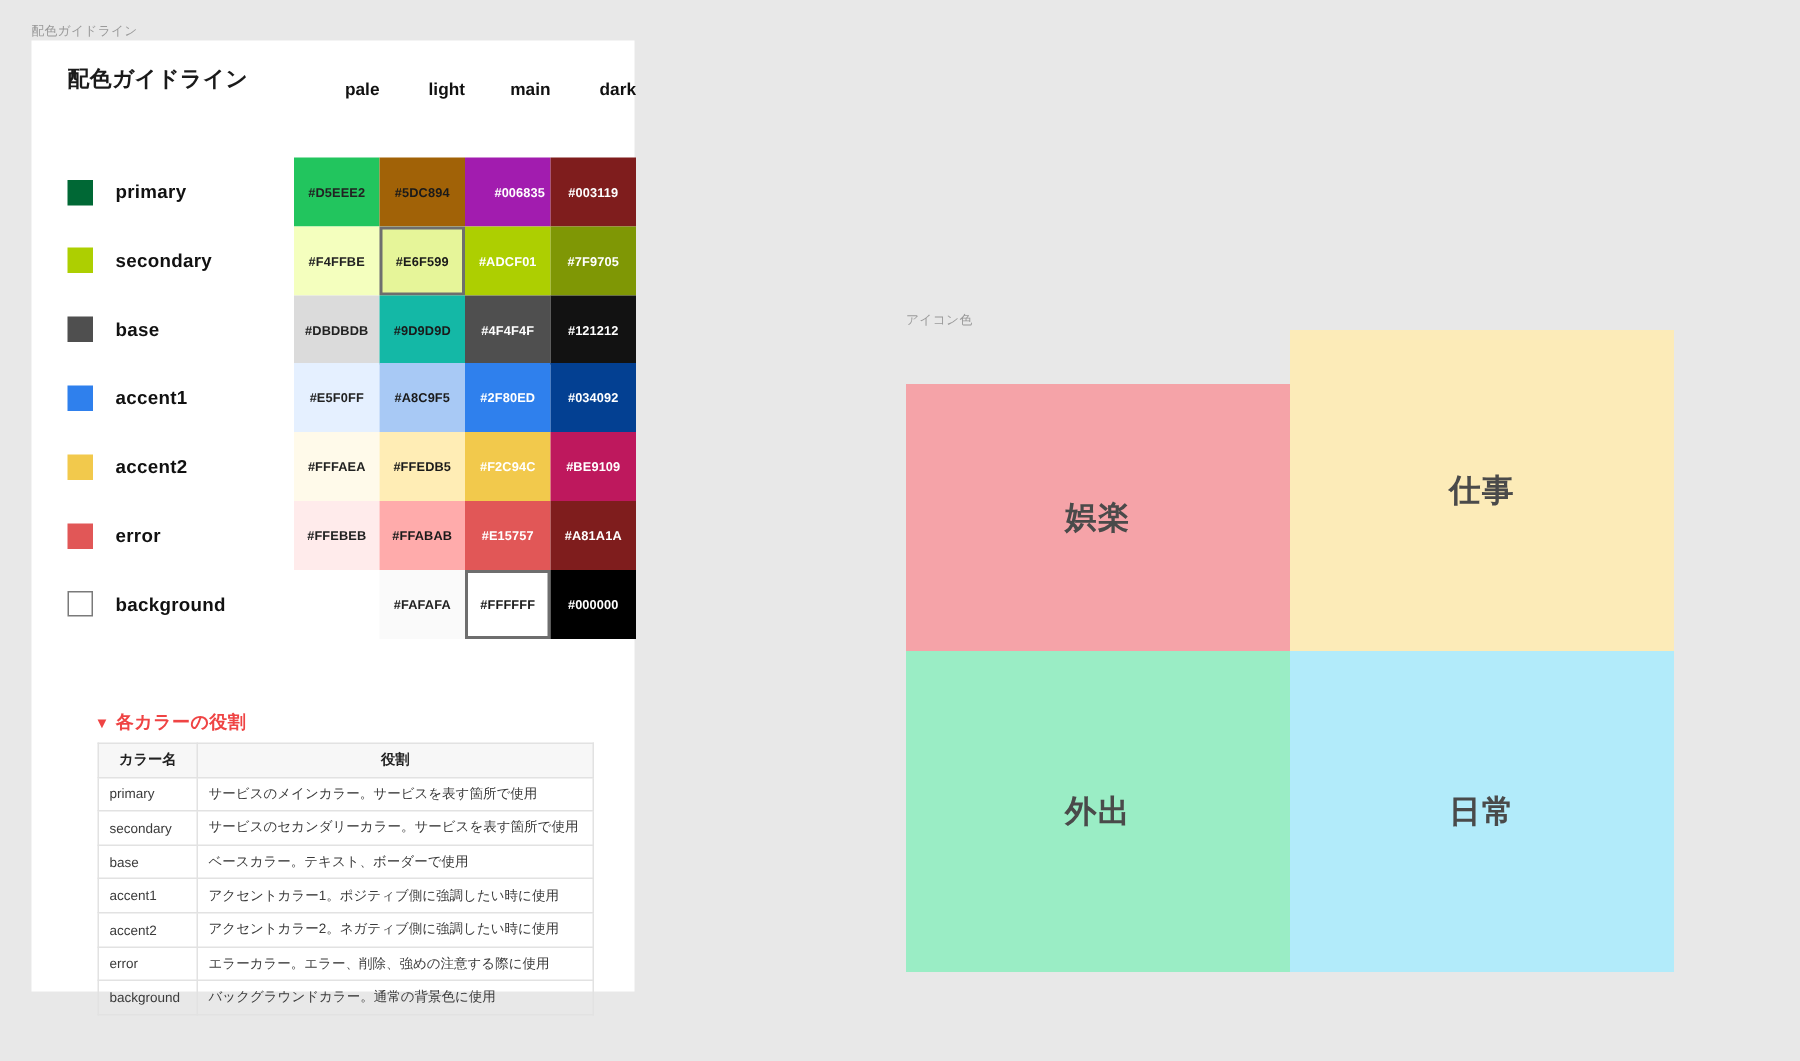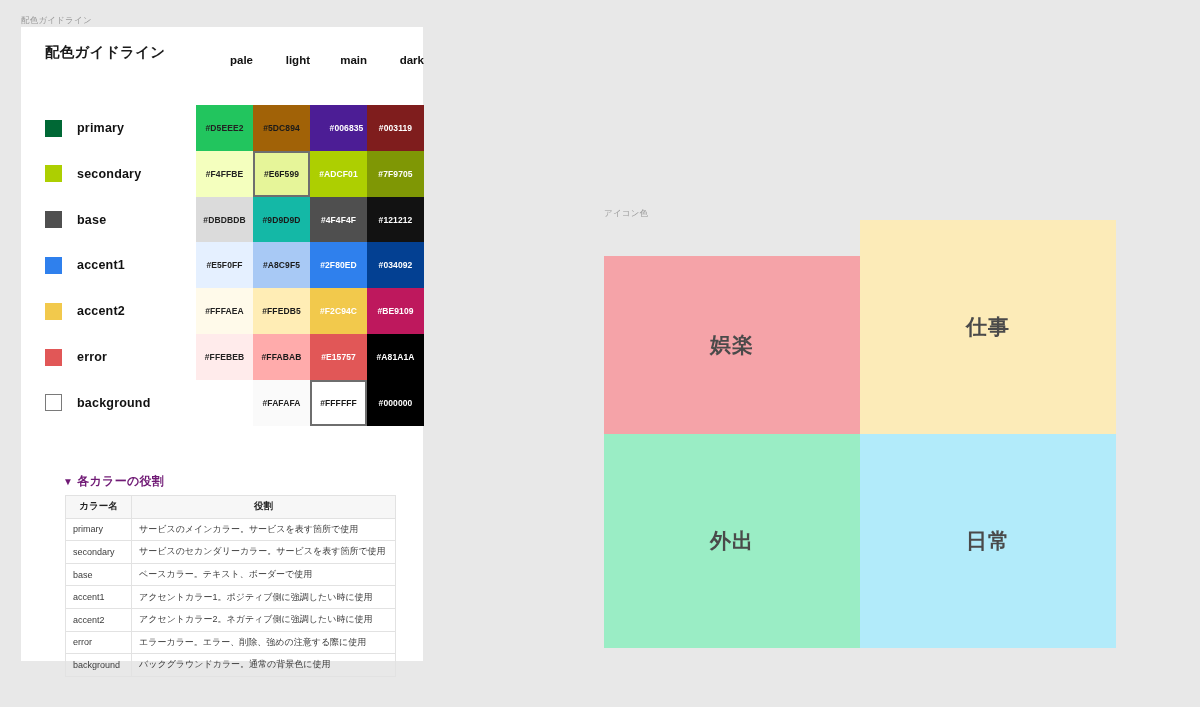--- a/index.html
+++ b/index.html
@@ -99,21 +99,21 @@
     border: 2px solid #6E6E6E;
   }
 
   
   #roles-section { position: absolute; left: 0; top: 440px; width: 402px; }
   #roles-heading {
     position: absolute;
     left: 42px; top: 6px;
     font-size: 12px;
     font-weight: bold;
-    color: #701a75;
+    color: #ef4444;
     letter-spacing: .3px;
   }
   #roles-heading .tri {
     display: inline-block;
     margin-right: 4px;
     font-size: 10px;
   }
   #roles-table {
     position: absolute;
     left: 44px; top: 28px;
@@ -184,21 +184,21 @@
           <div>main</div>
           <div>dark</div>
         </div>
       <div id="palette-rows">
           <div class="prow" style="top: 78px;">
             <div class="swatch-chip" style="background: rgb(0, 104, 53);"></div>
             <div class="pname">primary</div>
             <div class="cells">
               <div class="cell" style="background: #22c55e; color: rgb(34, 34, 34);">#D5EEE2</div>
               <div class="cell" style="background: #a16207; color: rgb(26, 26, 26);">#5DC894</div>
-              <div class="cell" style="background: #4c1d95; color: rgb(255, 255, 255); padding-left: 16px;">#006835</div>
+              <div class="cell" style="background: #a21caf; color: rgb(255, 255, 255); padding-left: 16px;">#006835</div>
               <div class="cell" style="background: #7f1d1d; color: rgb(255, 255, 255); text-align: center;">#003119</div>
             </div>
           </div>
           <div class="prow" style="top: 123.8px;">
             <div class="swatch-chip" style="background: rgb(173, 207, 1);"></div>
             <div class="pname">secondary</div>
             <div class="cells">
               <div class="cell" style="background: rgb(244, 255, 190); color: rgb(34, 34, 34);">#F4FFBE</div>
               <div class="cell sel" style="background: rgb(230, 245, 153); color: rgb(26, 26, 26);">#E6F599</div>
               <div class="cell" style="background: rgb(173, 207, 1); color: rgb(255, 255, 255);">#ADCF01</div>
@@ -235,21 +235,21 @@
               <div class="cell" style="background: #be185d; color: rgb(255, 255, 255);">#BE9109</div>
             </div>
           </div>
           <div class="prow" style="top: 307px;">
             <div class="swatch-chip" style="background: rgb(225, 87, 87);"></div>
             <div class="pname">error</div>
             <div class="cells">
               <div class="cell" style="background: rgb(255, 235, 235); color: rgb(34, 34, 34);">#FFEBEB</div>
               <div class="cell" style="background: rgb(255, 171, 171); color: rgb(26, 26, 26);">#FFABAB</div>
               <div class="cell" style="background: rgb(225, 87, 87); color: rgb(255, 255, 255);">#E15757</div>
-              <div class="cell" style="background: #000000; color: rgb(255, 255, 255);">#A81A1A</div>
+              <div class="cell" style="background: #7f1d1d; color: rgb(255, 255, 255);">#A81A1A</div>
             </div>
           </div>
           <div class="prow" style="top: 352.8px;">
             <div class="swatch-chip outlined"></div>
             <div class="pname">background</div>
             <div class="cells">
               <div class="cell empty"></div>
               <div class="cell" style="background: rgb(250, 250, 250); color: rgb(34, 34, 34);">#FAFAFA</div>
               <div class="cell sel" style="background: rgb(255, 255, 255); color: rgb(26, 26, 26);">#FFFFFF</div>
               <div class="cell" style="background: rgb(0, 0, 0); color: rgb(255, 255, 255);">#000000</div>

